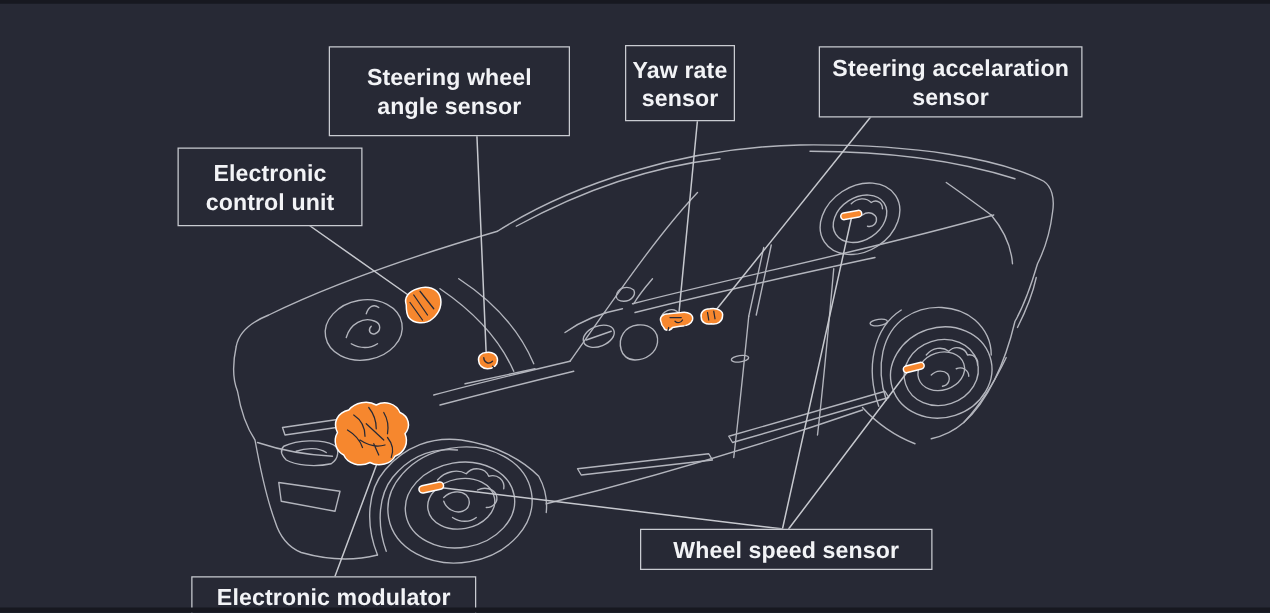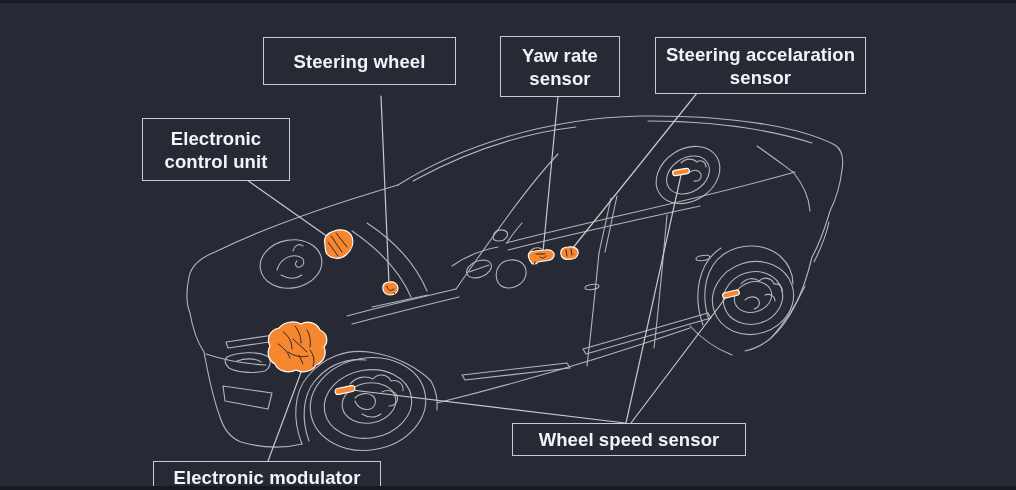--- a/index.html
+++ b/index.html
@@ -14,22 +14,22 @@
   .letterbox.bottom { bottom:0; height:4px; }
   .label-box {
     position:absolute; box-sizing:border-box;
     border:1.5px solid #c9cbd1; background:#272935;
     color:#f2f3f6; text-align:center;
     font-size:18.5px; font-weight:600; line-height:23px; letter-spacing:0.1px;
     display:flex; flex-direction:column; justify-content:center;
     z-index:20;
   }
   .label-box span { display:block; }
-  #box-steering  { left:263px; top:37px;  width:193px; height:48px; }
-  #box-yaw       { left:500px; top:36px;  width:120px; height:61px; }
+  #box-steering  { left:263px; top:37px;  width:193px; height:72px; }
+  #box-yaw       { left:500px; top:36px;  width:88px; height:61px; }
   #box-lateral   { left:655px; top:37px;  width:211px; height:57px; }
   #box-ecu       { left:142px; top:118px; width:148px; height:63px; }
   #box-wheel     { left:512px; top:423px; width:234px; height:33px; }
   #box-hydraulic { left:153px; top:461px; width:228px; height:38px;
                    justify-content:flex-start; padding-top:4px; }
   .car   { stroke:#b3b5bd; stroke-width:1.1; fill:none; stroke-linecap:round; stroke-linejoin:round; }
   .lead  { stroke:#c6c8ce; stroke-width:1.2; fill:none; stroke-linecap:round; }
   .part  { fill:#f6872e; stroke:#ffffff; stroke-width:1.2; stroke-linejoin:round; }
   .pdet  { fill:none; stroke:#272935; stroke-width:1; stroke-linecap:round; }
 </style>
@@ -161,20 +161,21 @@
         <rect class="part" x="-8.5" y="-2.7" width="17" height="5.4" rx="2.7"></rect>
       </g>
       <g transform="translate(681,172) rotate(-10)">
         <rect class="part" x="-8.5" y="-2.7" width="17" height="5.4" rx="2.7"></rect>
       </g>
     </g>
   </svg>
 
   <div class="label-box" id="box-steering">
     <span>Steering wheel</span>
+    <span>angle sensor</span>
   </div>
   <div class="label-box" id="box-yaw">
     <span>Yaw rate</span>
     <span>sensor</span>
   </div>
   <div class="label-box" id="box-lateral">
     <span>Steering accelaration</span>
     <span>sensor</span>
   </div>
   <div class="label-box" id="box-wheel">

